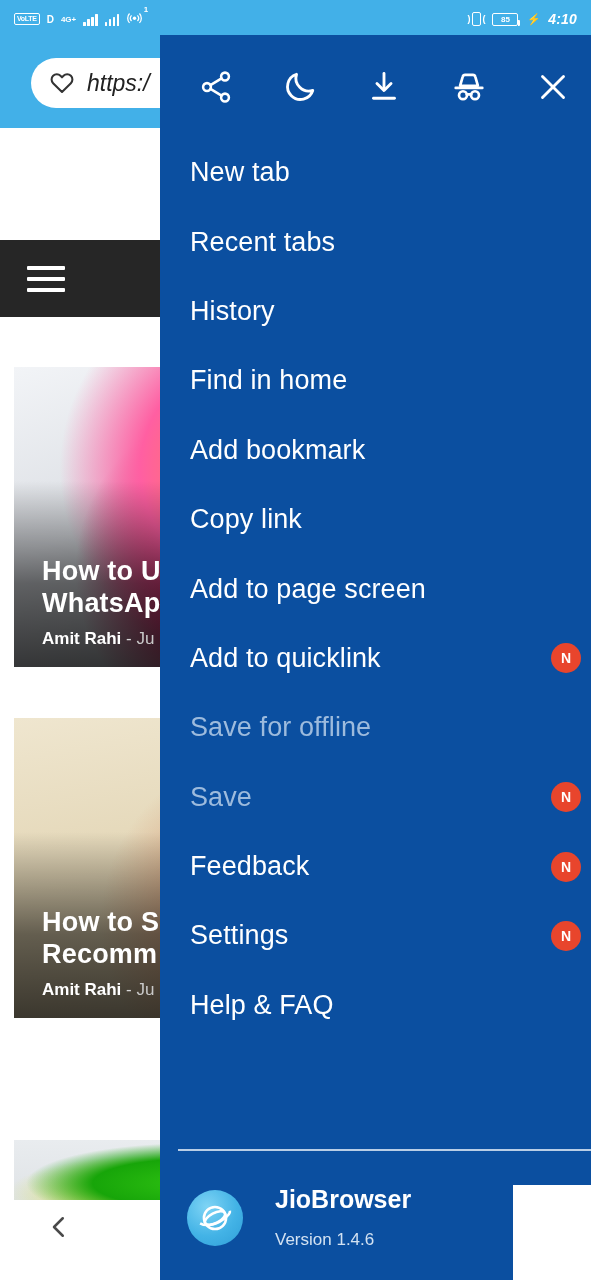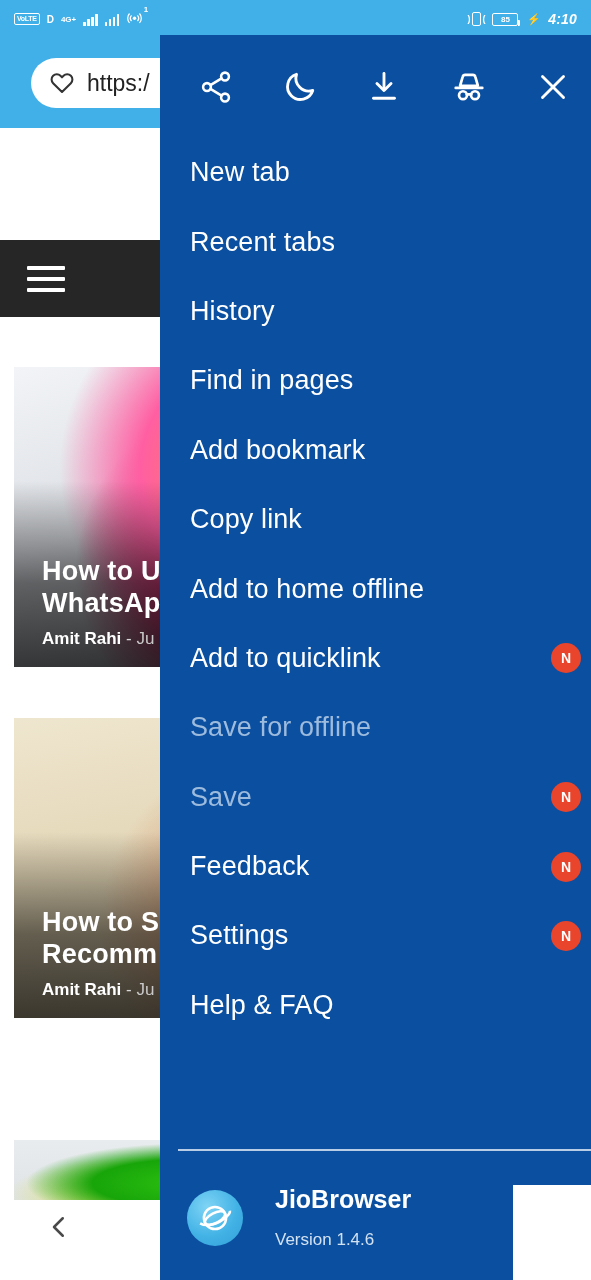--- a/index.html
+++ b/index.html
@@ -70,21 +70,21 @@
   .urlbar {
     position:absolute; left:31px; top:20px;
     height:50px; width:330px;
     background:#ffffff; border-radius:25px;
     display:flex; align-items:center;
     padding:0 18px; gap:12px;
     overflow:hidden;
   }
   .heart-ic { width:26px; height:26px; flex:none; }
   .url-text {
-    font-size:23px; color:#222222; white-space:nowrap;
+    font-size:23px; color:#222222; white-space:nowrap;font-style:italic;
   }
 
   
   .page-white {
     position:absolute; top:128px; left:0;
     width:591px; height:1152px;
     background:#ffffff;
   }
   .dark-header {
     position:absolute; top:240px; left:0;
@@ -359,30 +359,30 @@
         <div class="menu-item">
           <span class="mi-label">New tab</span>
         </div>
         <div class="menu-item">
           <span class="mi-label">Recent tabs</span>
         </div>
         <div class="menu-item">
           <span class="mi-label">History</span>
         </div>
         <div class="menu-item">
-          <span class="mi-label">Find in pages</span>
+          <span class="mi-label">Find in home</span>
         </div>
         <div class="menu-item">
           <span class="mi-label">Add bookmark</span>
         </div>
         <div class="menu-item">
           <span class="mi-label">Copy link</span>
         </div>
         <div class="menu-item">
-          <span class="mi-label">Add to home offline</span>
+          <span class="mi-label">Add to page screen</span>
         </div>
         <div class="menu-item">
           <span class="mi-label">Add to quicklink</span>
           <span class="badge">N</span>
         </div>
         <div class="menu-item disabled">
           <span class="mi-label">Save for offline</span>
         </div>
         <div class="menu-item disabled">
           <span class="mi-label">Save</span>

